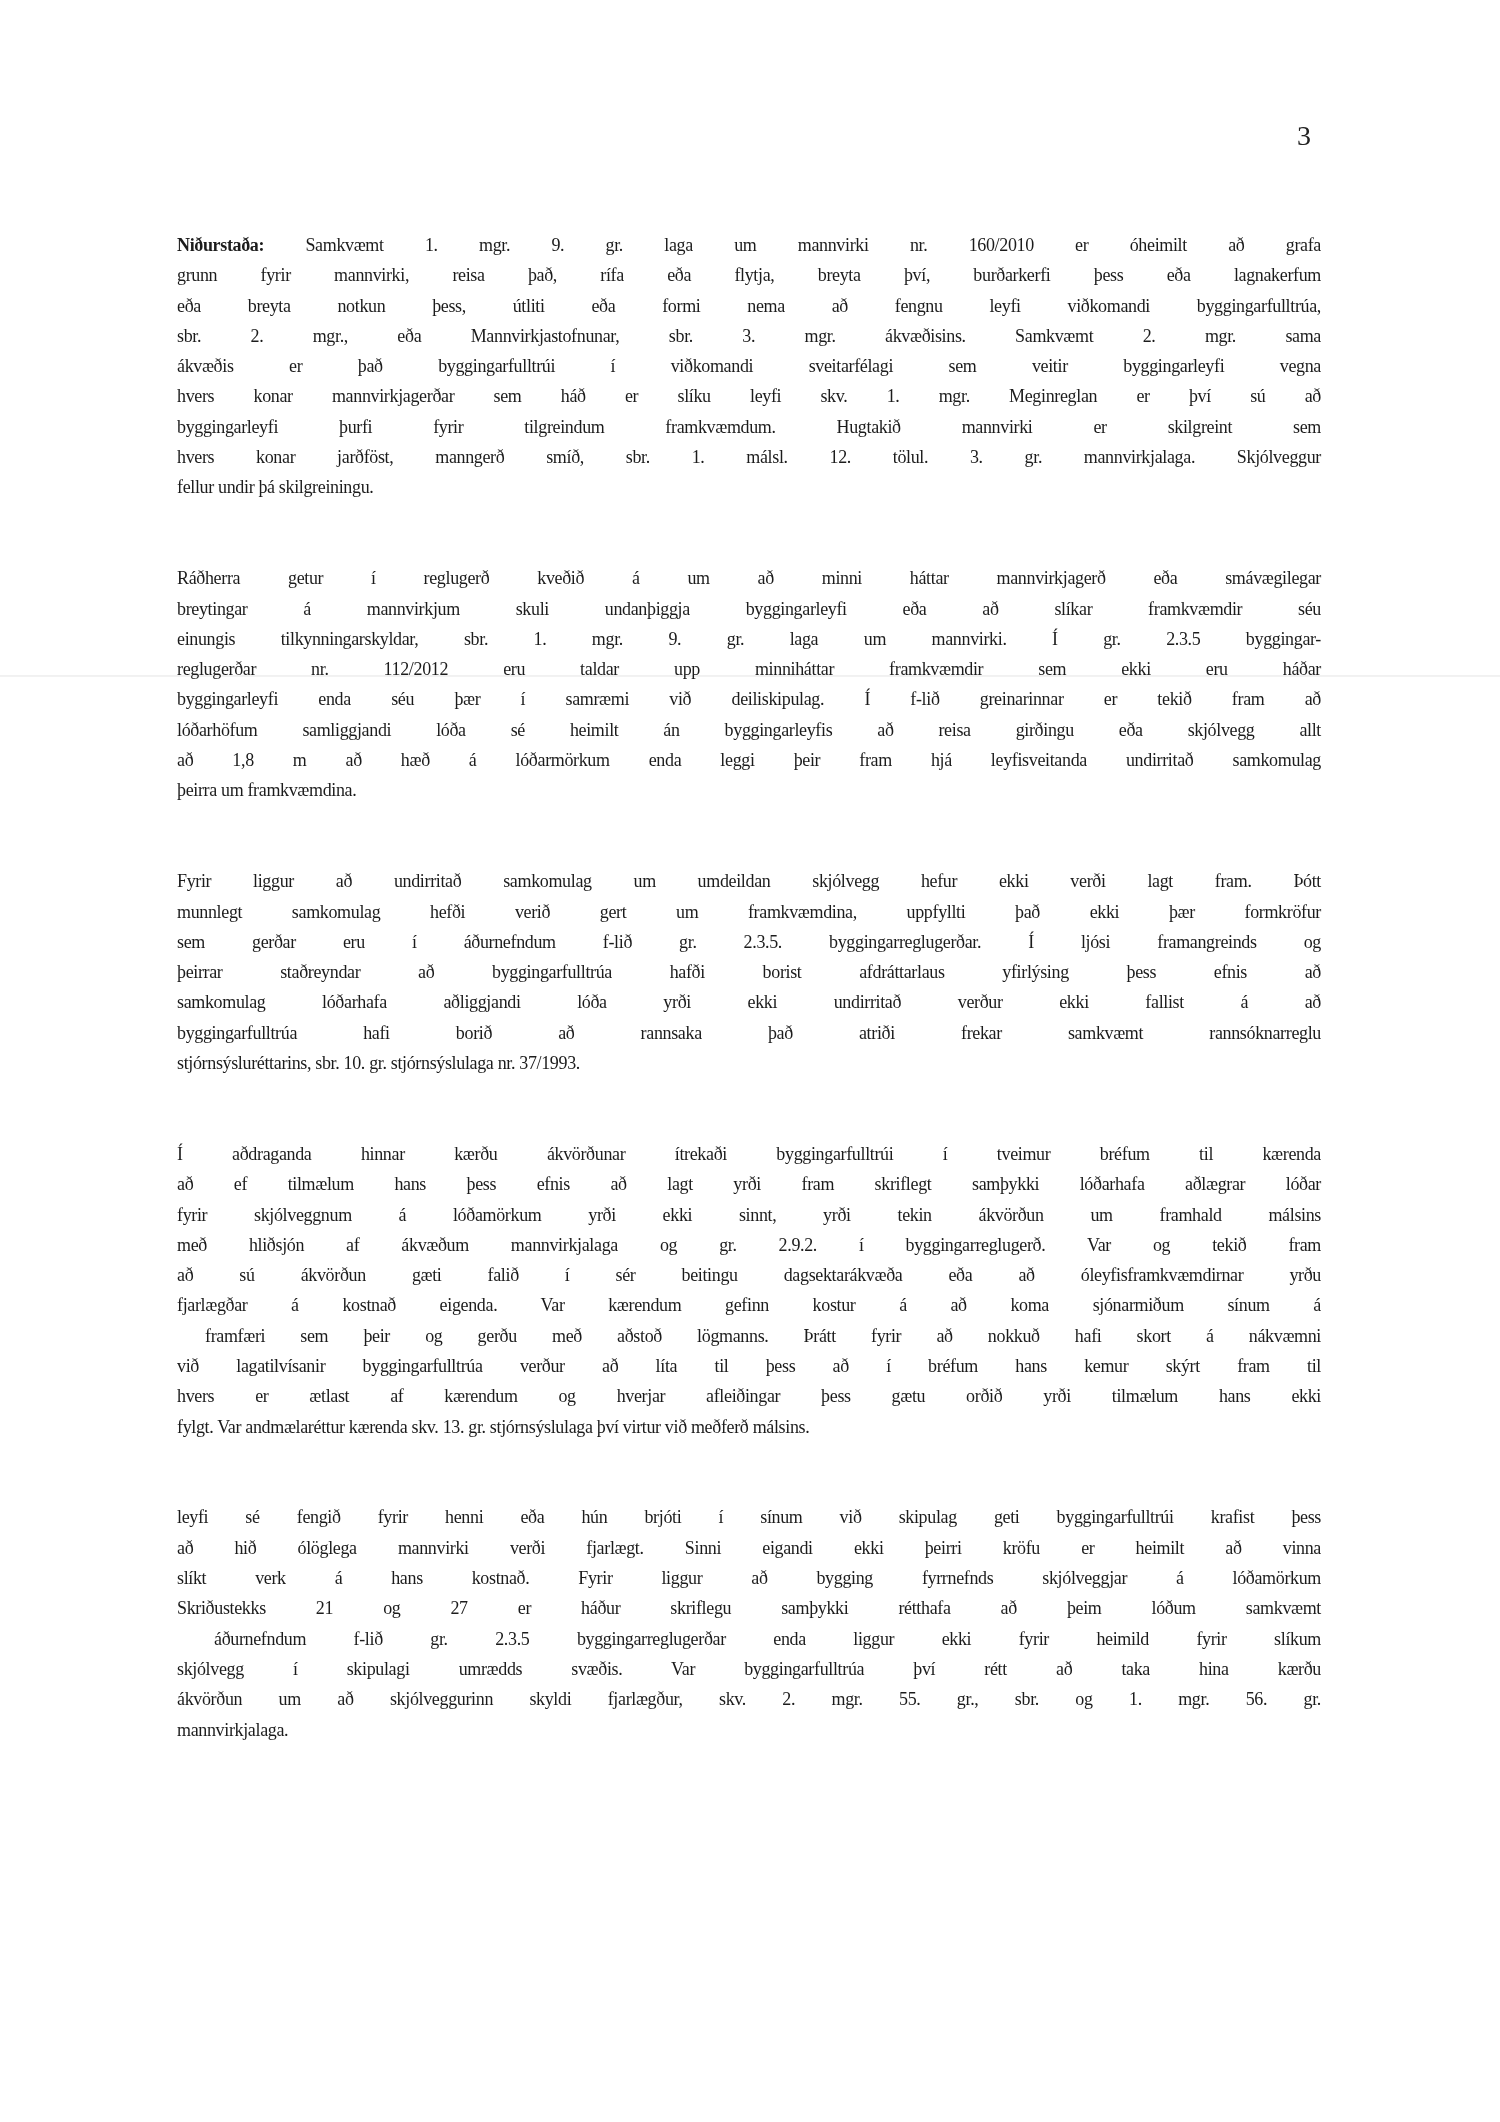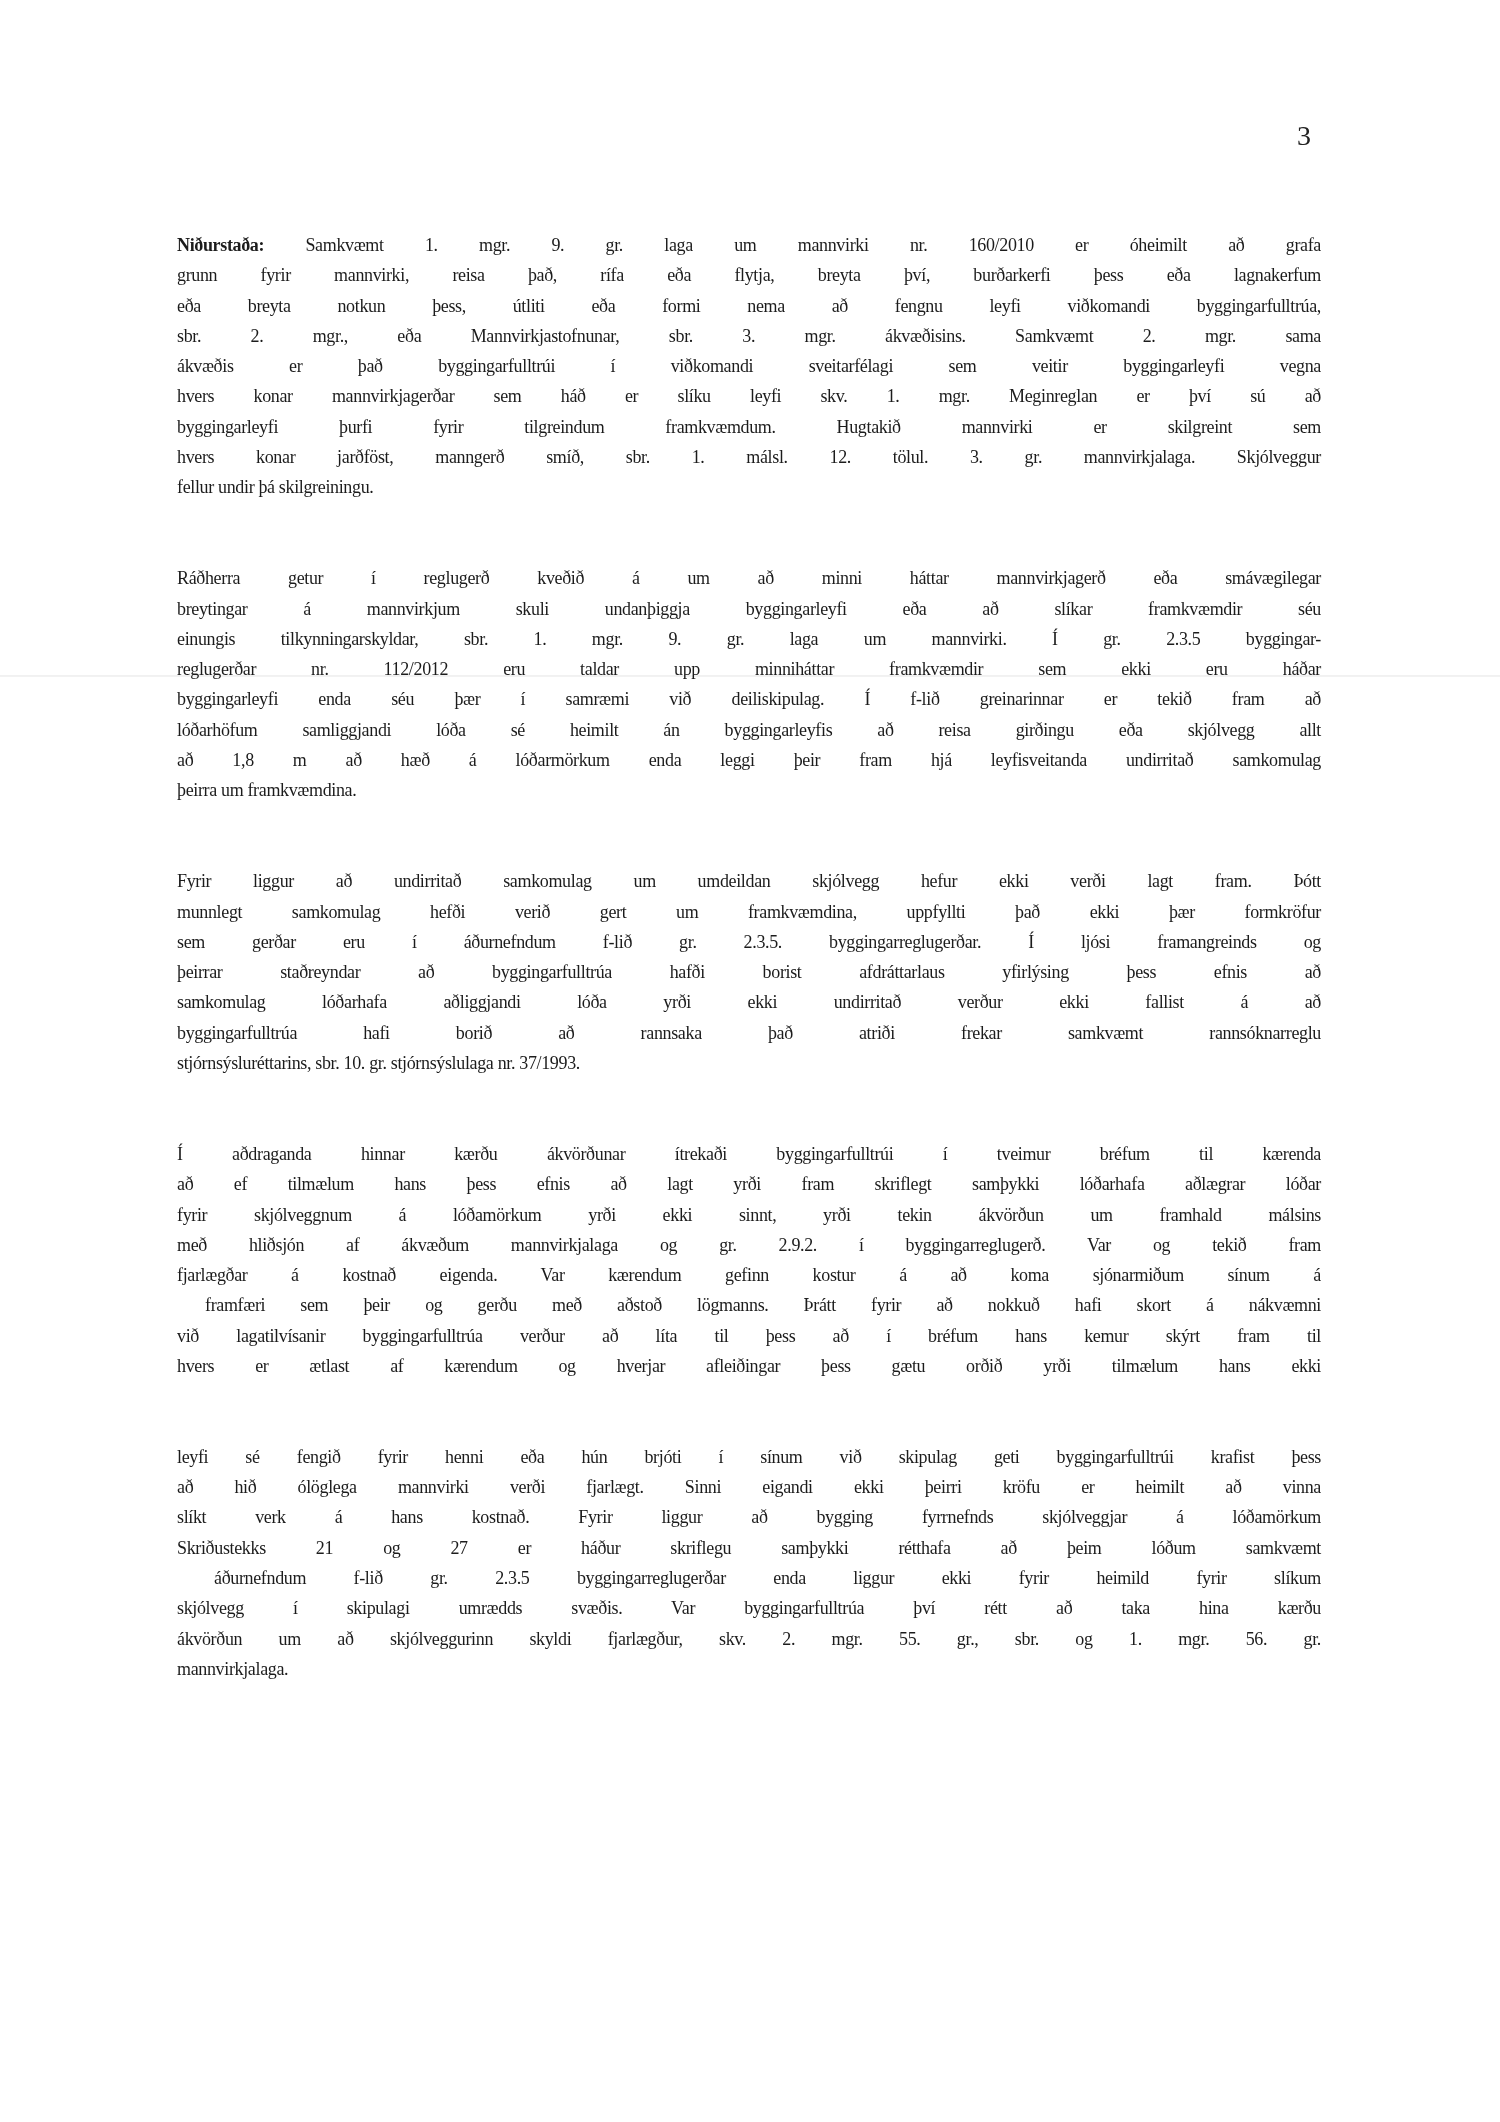--- a/index.html
+++ b/index.html
@@ -105,24 +105,26 @@
       <span class="line" style="white-space: normal;">samkomulag lóðarhafa aðliggjandi lóða yrði ekki undirritað verður ekki fallist á að</span>
       <span class="line" style="white-space: normal;">byggingarfulltrúa hafi borið að rannsaka það atriði frekar samkvæmt rannsóknarreglu</span>
       <span class="line last" style="white-space: normal;">stjórnsýsluréttarins, sbr. 10. gr. stjórnsýslulaga nr. 37/1993.</span>
     </p>
 
     <p class="paragraph">
       <span class="line" style="white-space: normal;">Í aðdraganda hinnar kærðu ákvörðunar ítrekaði byggingarfulltrúi í tveimur bréfum til kærenda</span>
       <span class="line" style="white-space: normal;">að ef tilmælum hans þess efnis að lagt yrði fram skriflegt samþykki lóðarhafa aðlægrar lóðar</span>
       <span class="line" style="white-space: normal;">fyrir skjólveggnum á lóðamörkum yrði ekki sinnt, yrði tekin ákvörðun um framhald málsins</span>
       <span class="line" style="white-space: normal;">með hliðsjón af ákvæðum mannvirkjalaga og gr. 2.9.2. í byggingarreglugerð. Var og tekið fram</span>
+      <span class="line" style="white-space: normal;">að sú ákvörðun gæti falið í sér beitingu dagsektarákvæða eða að óleyfisframkvæmdirnar yrðu</span>
       <span class="line" style="white-space: normal;">fjarlægðar á kostnað eigenda. Var kærendum gefinn kostur á að koma sjónarmiðum sínum á</span>
       <span class="line" style="white-space: normal; margin-left: 28px;">framfæri sem þeir og gerðu með aðstoð lögmanns. Þrátt fyrir að nokkuð hafi skort á nákvæmni</span>
       <span class="line" style="white-space: normal;">við lagatilvísanir byggingarfulltrúa verður að líta til þess að í bréfum hans kemur skýrt fram til</span>
       <span class="line" style="white-space: normal;">hvers er ætlast af kærendum og hverjar afleiðingar þess gætu orðið yrði tilmælum hans ekki</span>
+      <span class="line last" style="white-space: normal;">fylgt. Var andmælaréttur kærenda skv. 13. gr. stjórnsýslulaga því virtur við meðferð málsins.</span>
     </p>
 
     <p class="paragraph">
       <span class="line" style="white-space: normal;">leyfi sé fengið fyrir henni eða hún brjóti í sínum við skipulag geti byggingarfulltrúi krafist þess</span>
       <span class="line" style="white-space: normal;">að hið ólöglega mannvirki verði fjarlægt. Sinni eigandi ekki þeirri kröfu er heimilt að vinna</span>
       <span class="line" style="white-space: normal;">slíkt verk á hans kostnað. Fyrir liggur að bygging fyrrnefnds skjólveggjar á lóðamörkum</span>
       <span class="line" style="white-space: normal;">Skriðustekks 21 og 27 er háður skriflegu samþykki rétthafa að þeim lóðum samkvæmt</span>
       <span class="line" style="white-space: normal; margin-left: 37px;">áðurnefndum f-lið gr. 2.3.5 byggingarreglugerðar enda liggur ekki fyrir heimild fyrir slíkum</span>
       <span class="line" style="white-space: normal;">skjólvegg í skipulagi umrædds svæðis. Var byggingarfulltrúa því rétt að taka hina kærðu</span>
       <span class="line" style="white-space: normal;">ákvörðun um að skjólveggurinn skyldi fjarlægður, skv. 2. mgr. 55. gr., sbr. og 1. mgr. 56. gr.</span>

